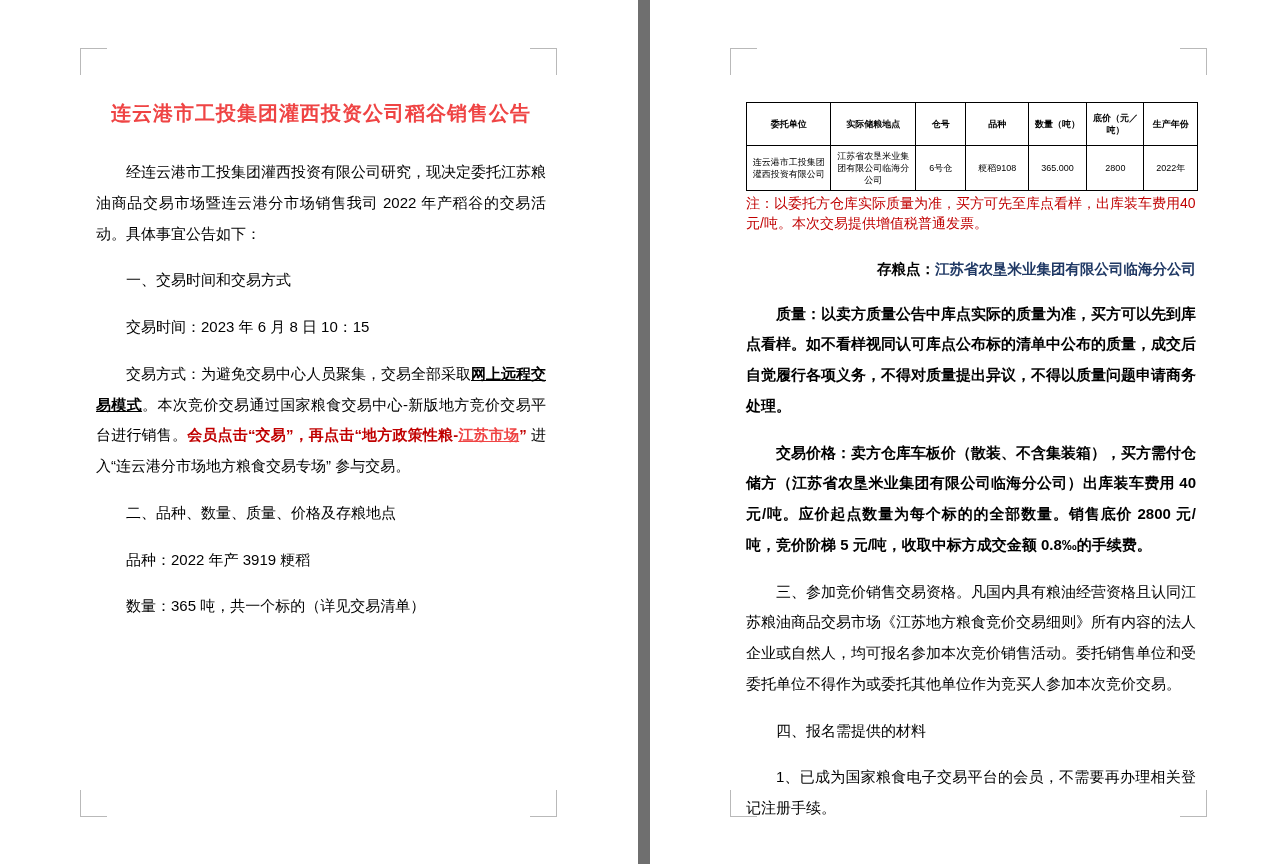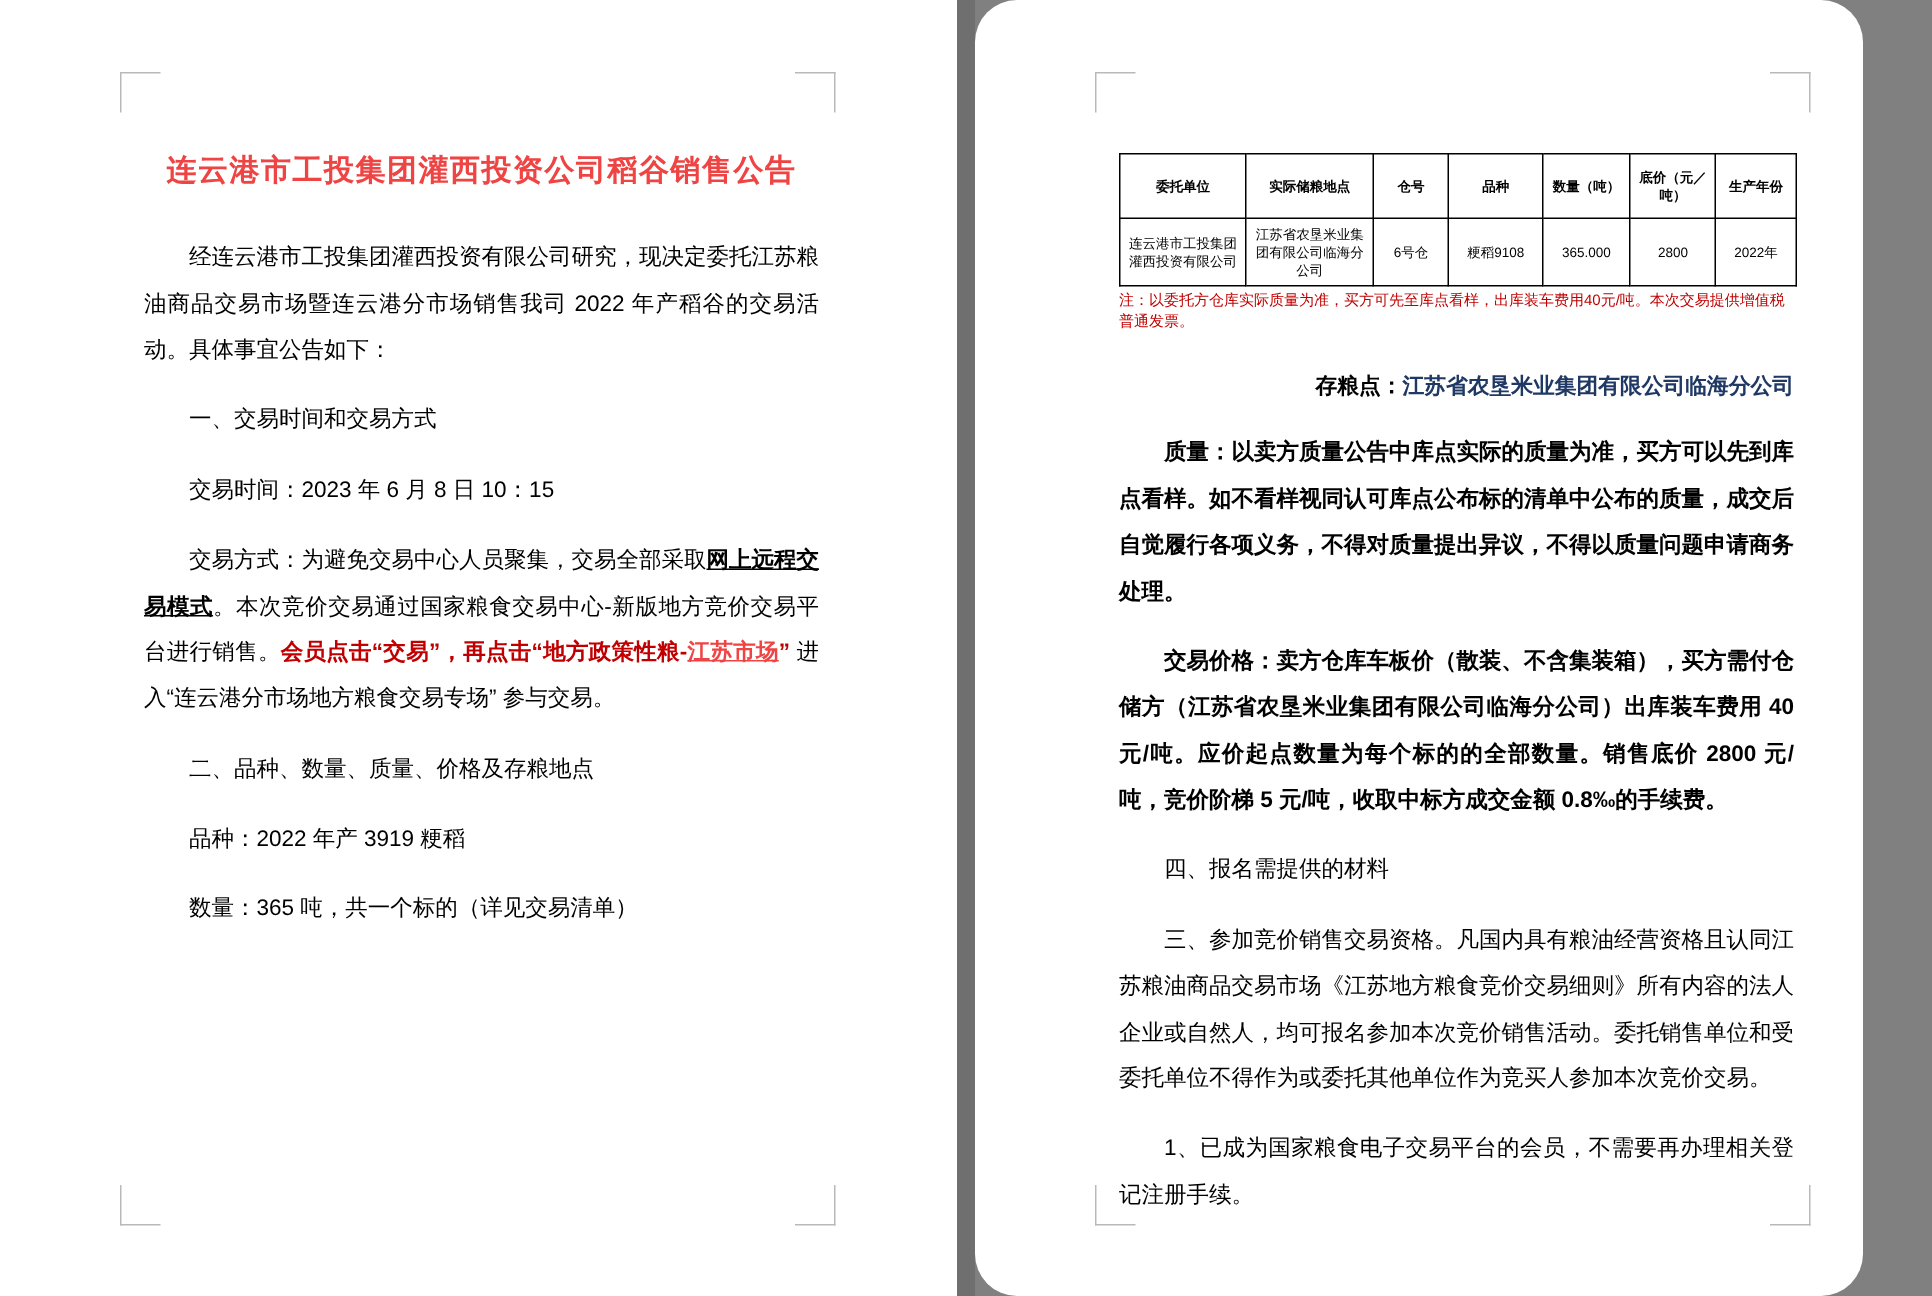--- a/index.html
+++ b/index.html
@@ -26,22 +26,21 @@
     height: 864px;
     box-sizing: border-box;
     overflow: hidden;
   }
   .page-left {
     left: 0;
     width: 638px;
   }
   .page-right {
     left: 650px;
-    width: 592px;
-    border-radius: 28px;
+    width: 638px;
   }
   .gutter {
     position: absolute;
     left: 638px;
     top: 0;
     width: 12px;
     height: 864px;
     background: #6f6f6f;
   }
 
@@ -109,21 +108,21 @@
     text-align: center;
     vertical-align: middle;
     font-size: 9px;
     line-height: 1.35;
     padding: 4px 2px;
   }
   table.goods th { font-weight: bold; height: 34px; }
   table.goods td { height: 34px; }
   .note {
     color: #c00000;
-    font-size: 10px;
+    font-size: 14px;
     margin-top: 3px;
     line-height: 1.4;
     font-family: "Liberation Sans", "DejaVu Sans", sans-serif;
   }
   .storage-line {
     font-size: 14.5px;
     font-weight: bold;
     margin: 26px 0 20px 0;
     text-indent: 2em;
     font-family: "Liberation Sans", "DejaVu Sans", sans-serif;
@@ -198,21 +197,21 @@
         </table>
         <div class="note">注：以委托方仓库实际质量为准，买方可先至库点看样，出库装车费用40元/吨。本次交易提供增值税普通发票。</div>
       </div>
 
       <div class="storage-line"><span>存粮点：</span><span class="blue">江苏省农垦米业集团有限公司临海分公司</span></div>
 
       <p class="para bold">质量：以卖方质量公告中库点实际的质量为准，买方可以先到库点看样。如不看样视同认可库点公布标的清单中公布的质量，成交后自觉履行各项义务，不得对质量提出异议，不得以质量问题申请商务处理。</p>
 
       <p class="para bold">交易价格：卖方仓库车板价（散装、不含集装箱），买方需付仓储方（江苏省农垦米业集团有限公司临海分公司）出库装车费用 40 元/吨。应价起点数量为每个标的的全部数量。销售底价 2800 元/吨，竞价阶梯 5 元/吨，收取中标方成交金额 0.8‰的手续费。</p>
 
+      <p class="para">三、参加竞价销售交易资格。凡国内具有粮油经营资格且认同江苏粮油商品交易市场《江苏地方粮食竞价交易细则》所有内容的法人企业或自然人，均可报名参加本次竞价销售活动。委托销售单位和受委托单位不得作为或委托其他单位作为竞买人参加本次竞价交易。</p>
+
       <p class="para">四、报名需提供的材料</p>
-
-      <p class="para">三、参加竞价销售交易资格。凡国内具有粮油经营资格且认同江苏粮油商品交易市场《江苏地方粮食竞价交易细则》所有内容的法人企业或自然人，均可报名参加本次竞价销售活动。委托销售单位和受委托单位不得作为或委托其他单位作为竞买人参加本次竞价交易。</p>
 
       <p class="para">1、已成为国家粮食电子交易平台的会员，不需要再办理相关登记注册手续。</p>
     </div>
   </div>
 
 </div>
 
 </body></html>

